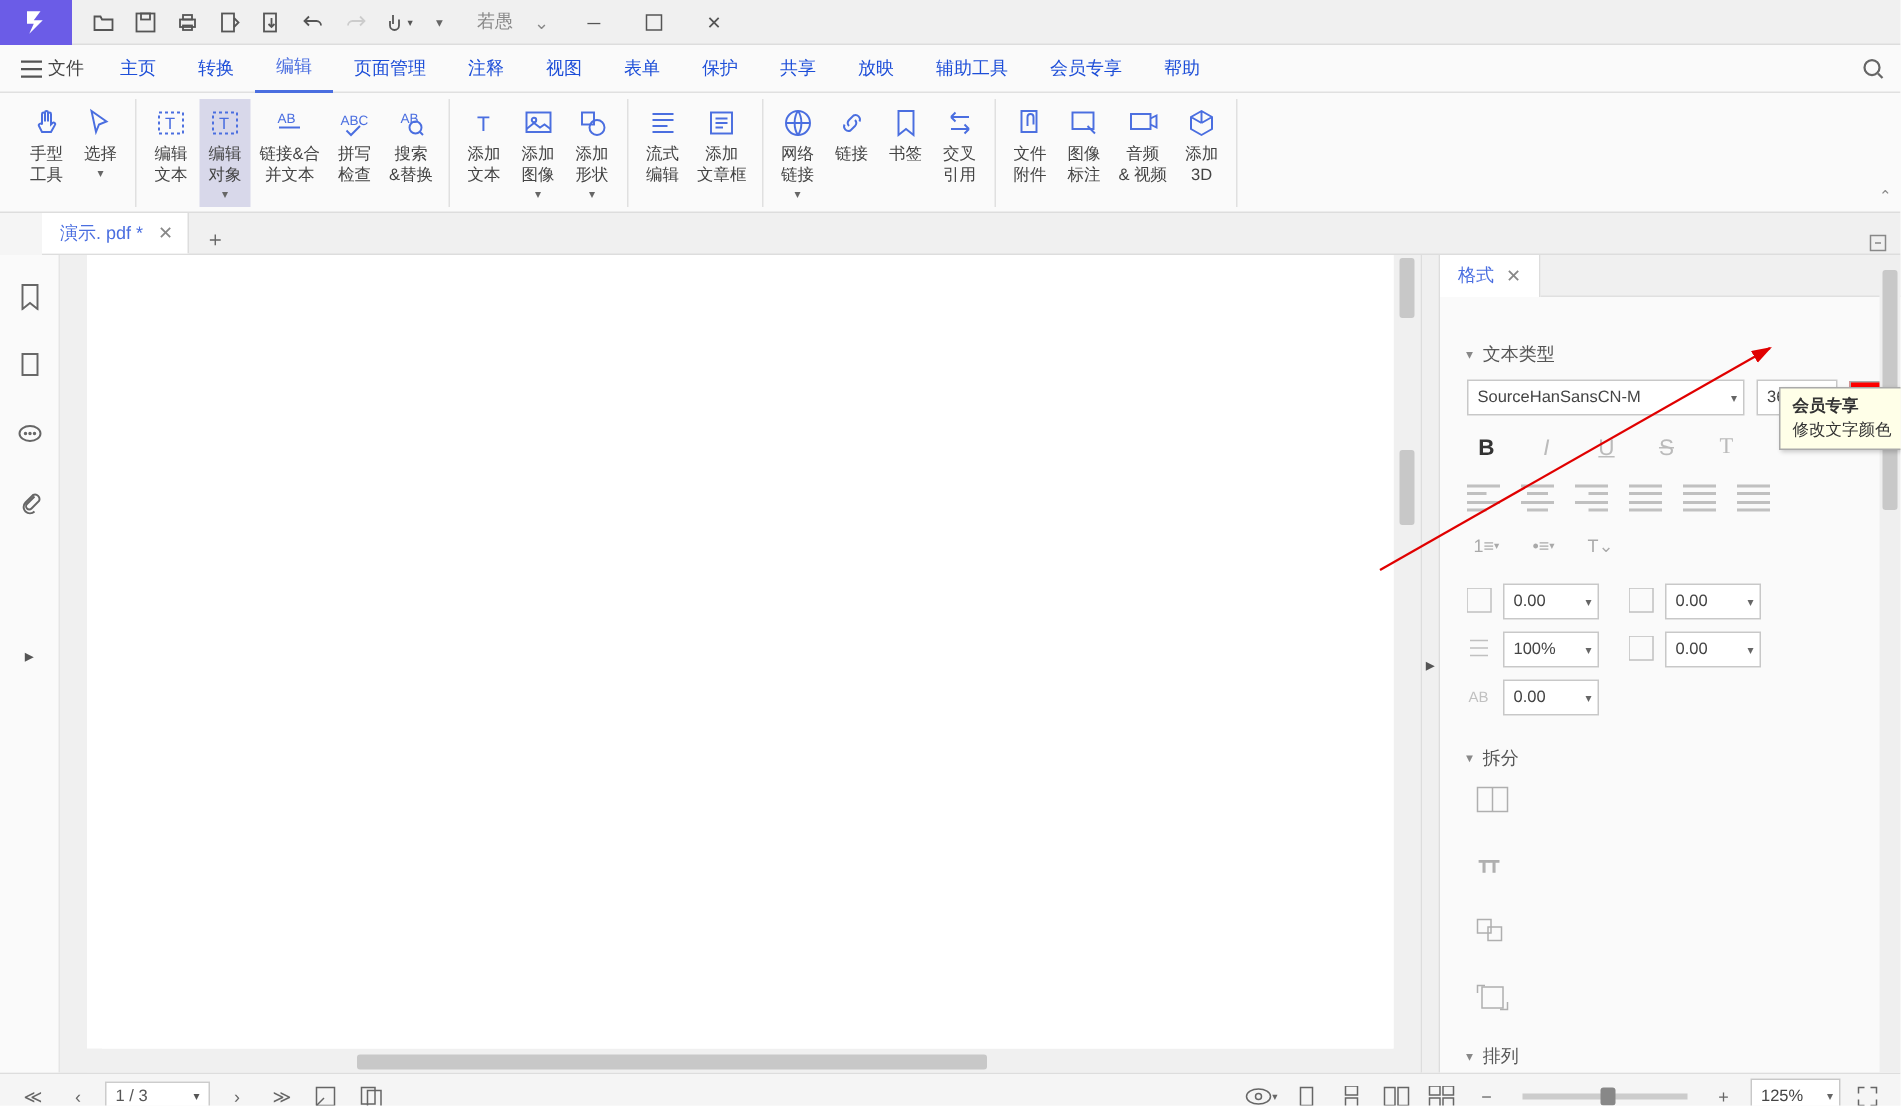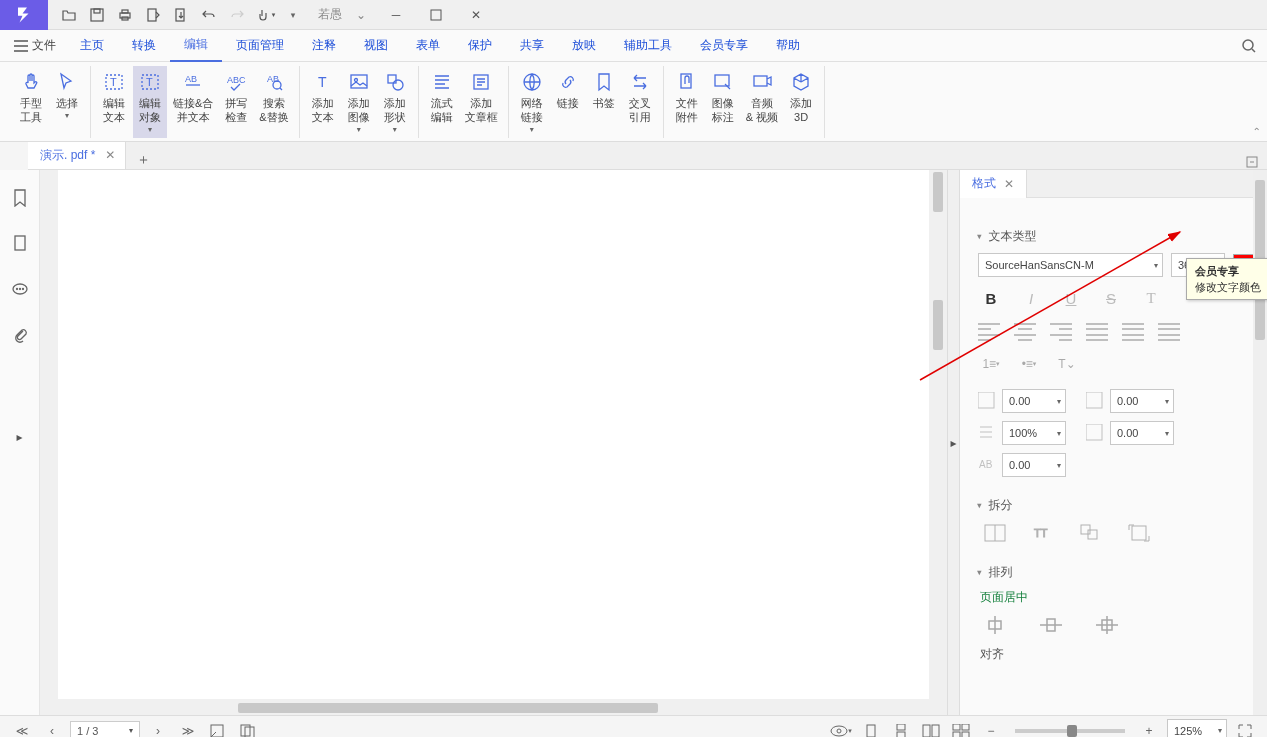--- a/index.html
+++ b/index.html
@@ -59,21 +59,21 @@
 .fmt-btn { width:22px; height:22px; display:flex; align-items:center; justify-content:center; color:#bbb; cursor:pointer; font-size:15px; font-family:Georgia,serif; }
 .fmt-btn.on { color:#333; }
 .align-row { display:flex; gap:14px; margin-bottom:12px; }
 .al-btn { width:22px; height:18px; display:flex; flex-direction:column; justify-content:space-between; cursor:pointer; opacity:.35; }
 .al-btn span { height:2px; background:#555; }
 .list-row { display:flex; gap:12px; margin-bottom:14px; }
 .list-btn { width:26px; height:22px; border:none; display:flex; align-items:center; justify-content:center; cursor:pointer; opacity:.4; }
 .num-row { display:flex; gap:20px; margin-bottom:8px; align-items:center; }
 .num-ctrl { display:flex; align-items:center; gap:6px; }
 .num-ic { width:18px; height:18px; opacity:.5; }
-.split-row { display:flex; gap:22px; margin:6px 0 10px 4px; }
+.split-row { display:flex; gap:22px; margin:6px 0 10px 4px;flex-direction:column; }
 .sp-btn { width:26px; height:22px; opacity:.5; cursor:pointer; display:flex; align-items:center; justify-content:center; }
 .arr-row { display:flex; gap:30px; margin:6px 0 10px 4px; }
 .rp-vscroll { position:absolute; right:0; top:0; bottom:0; width:14px; background:#efefef; }
 .rp-vthumb { position:absolute; left:2px; width:10px; background:#c8c8c8; border-radius:2px; }
 .tooltip { position:absolute; background:#ffffe8; border:1px solid #aaa; padding:4px 8px; font-size:11px; color:#333; line-height:16px; box-shadow:1px 1px 3px rgba(0,0,0,.2); z-index:100; white-space:nowrap; }
 .arrow-svg { position:absolute; pointer-events:none; z-index:50; }
 .statusbar { height:30px; background:#f5f5f5; border-top:1px solid #ddd; display:flex; align-items:center; padding:0 10px; gap:6px; }
 .sb-btn { width:24px; height:24px; display:flex; align-items:center; justify-content:center; color:#666; cursor:pointer; }
 .sb-page { width:70px; height:20px; border:1px solid #ccc; background:#fff; display:flex; align-items:center; padding:0 6px; font-size:11px; color:#555; }
 .sb-right { margin-left:auto; display:flex; align-items:center; gap:6px; }

